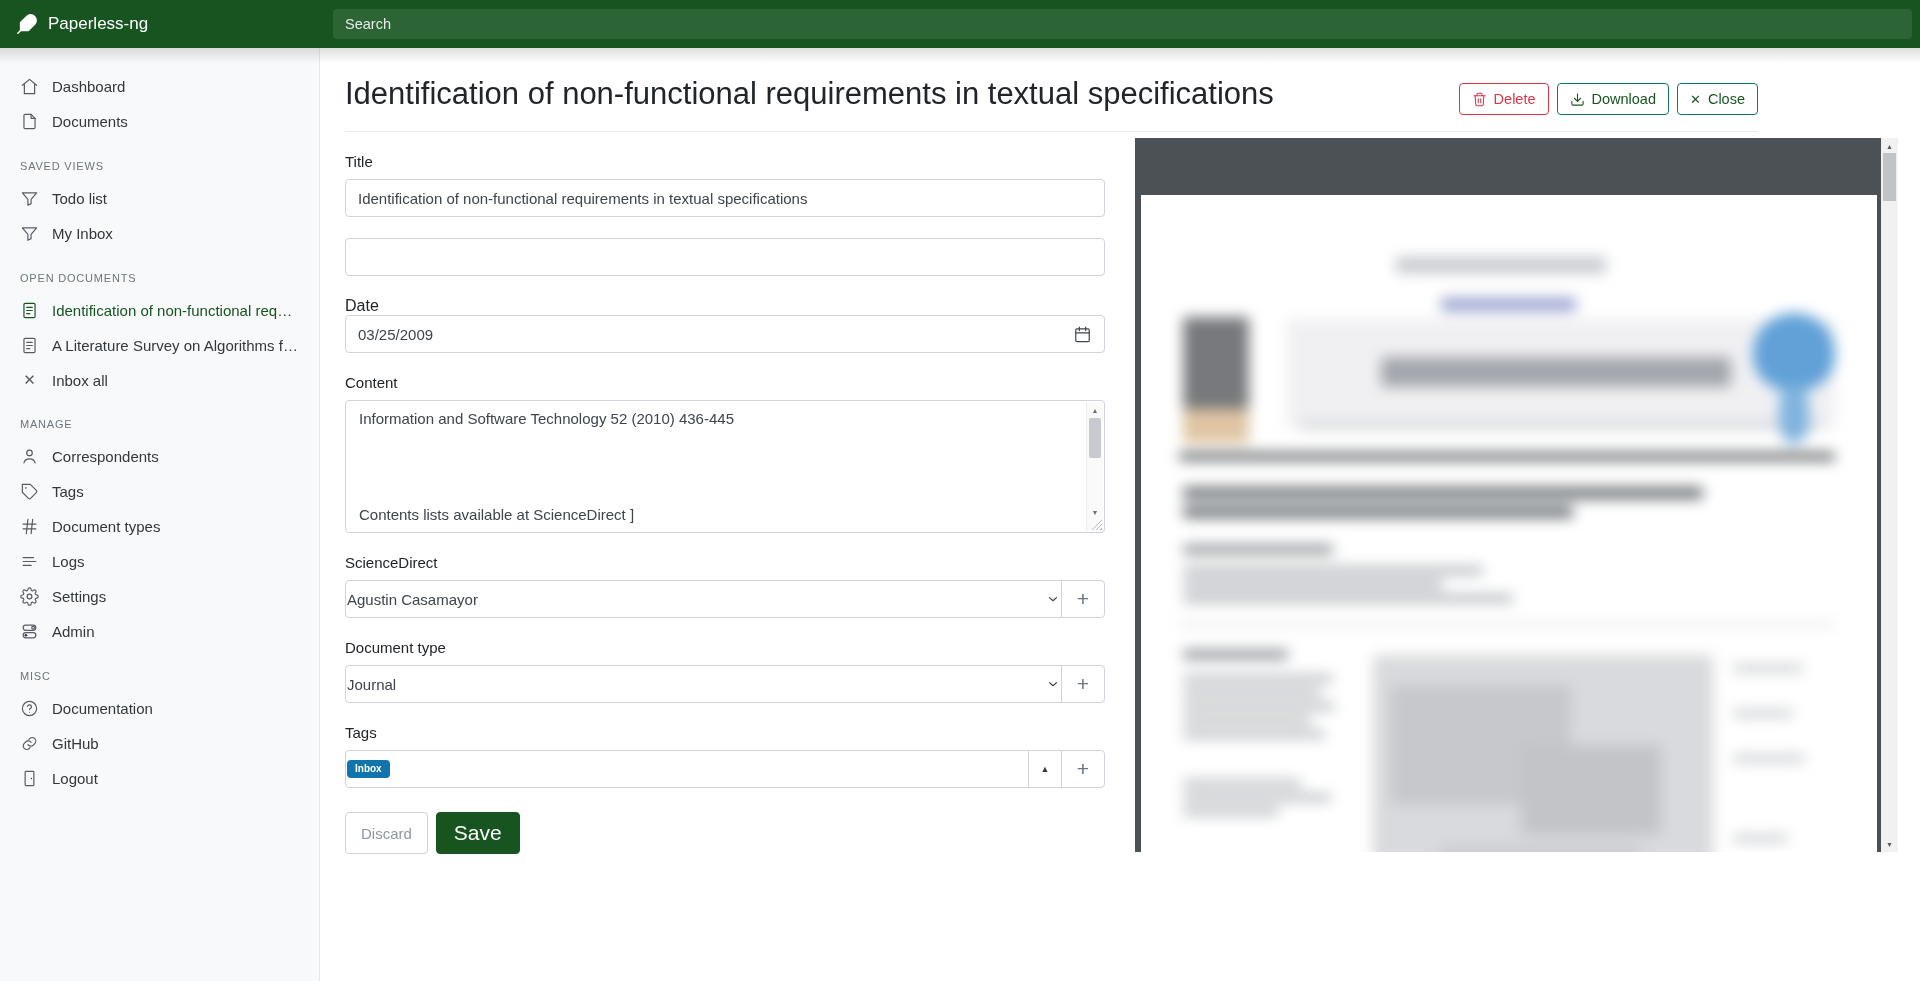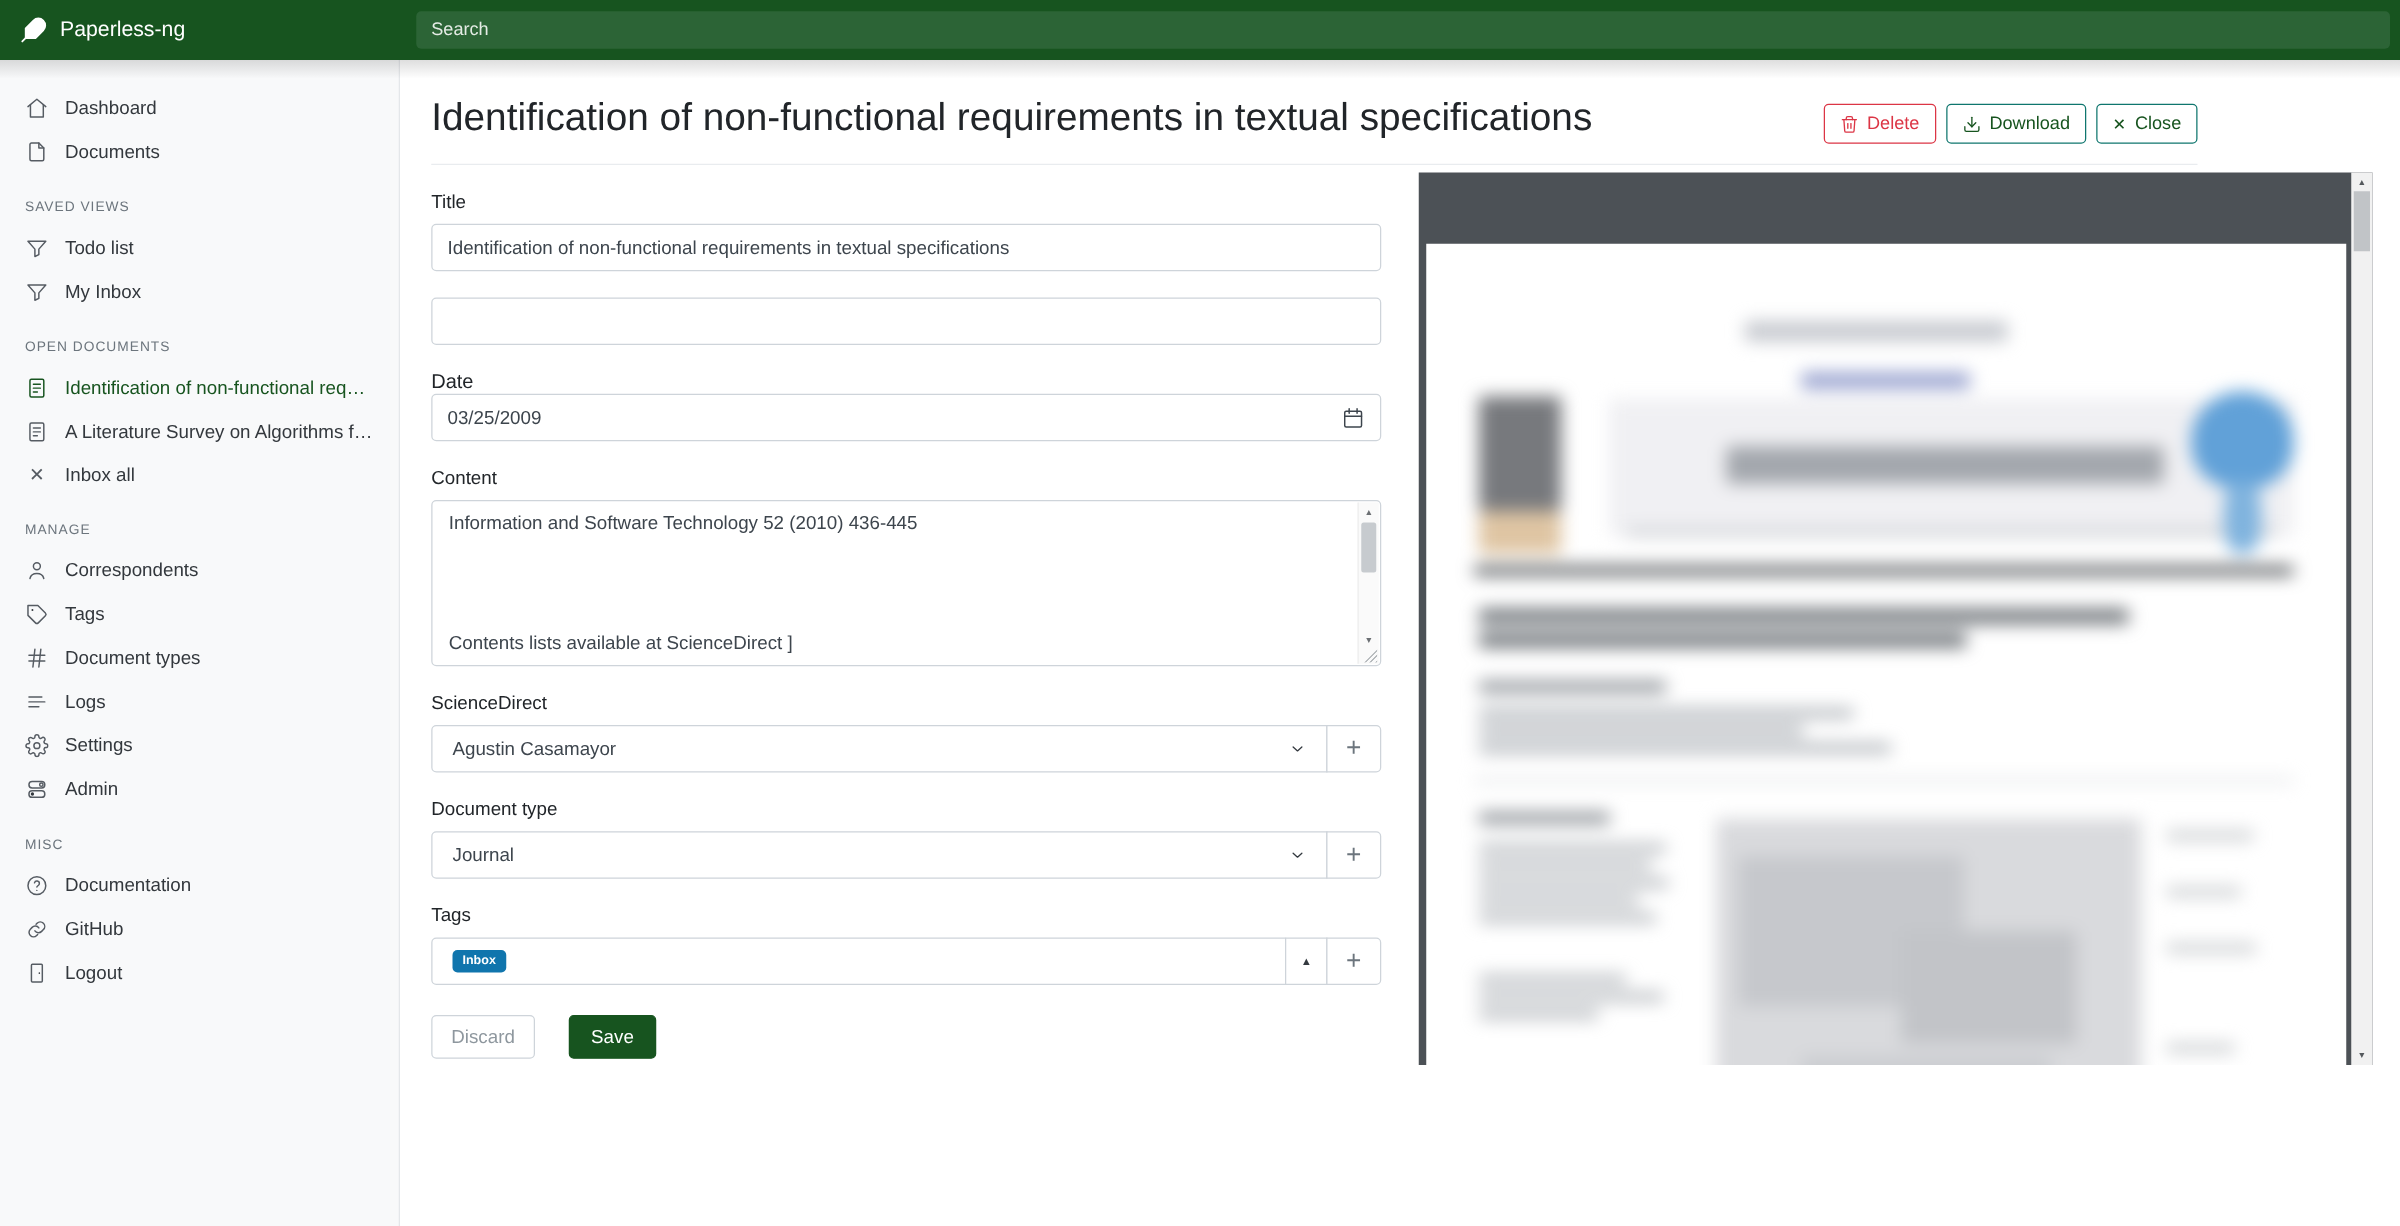--- a/index.html
+++ b/index.html
@@ -77,37 +77,37 @@
   .cs-arrow { position:absolute; left:0; width:16px; height:14px; display:flex;
     align-items:center; justify-content:center; font-size:7px; color:#6b6f73; cursor:pointer; }
   .cs-thumb { position:absolute; top:16px; left:2px; width:12px; height:40px;
     background:#c7cbcf; border-radius:2px; cursor:pointer; }
   .grip { position:absolute; right:2px; bottom:2px; width:11px; height:11px;
     background:repeating-linear-gradient(135deg, transparent 0 2px, #b6babd 2px 3px);
     clip-path:polygon(100% 0, 100% 100%, 0 100%); cursor:nwse-resize; }
 
   .input-group { display:flex; }
   .select-box { flex:1; display:flex; align-items:center; height:38px;
-    border:1px solid #ced4da; border-radius:4px 0 0 4px; padding:0 16px;
+    border:1px solid #ced4da; border-radius:4px 0 0 4px; padding:0 1px;
     font-size:15px; color:#3d454d; background:#fff; cursor:pointer;text-align:right; }
   .select-box .chev { margin-left:auto; }
   .select-box .chev svg { width:14px; height:14px; fill:none; stroke:#343a40; stroke-width:1.8;
     stroke-linecap:round; stroke-linejoin:round; }
   .addon-btn { width:44px; height:38px; border:1px solid #ced4da; margin-left:-1px;
     border-radius:0 4px 4px 0; display:flex; align-items:center; justify-content:center;
     color:#6c757d; font-size:21px; background:#fff; cursor:pointer; }
   .addon-btn.mid { width:34px; border-radius:0; font-size:9px; color:#343a40; }
 
   .tag-badge { background:#1075ad; color:#fff; font-size:10px; font-weight:bold;
     padding:4px 8px; border-radius:4px; line-height:1; }
 
-  .form-actions { display:flex; gap:27px; margin-top:24px; }
+  .form-actions { display:flex; gap:8px; margin-top:24px; }
   .btn-discard { border:1px solid #ced4da; color:#8e979e; font-size:15px;
     padding:8px 15px; border-radius:4px; background:#fff; cursor:pointer; }
-  .btn-save { background:#17541f; border:1px solid #17541f; color:#fff; font-size:15px;
+  .btn-save { background:#17541f; border:1px solid #17541f; color:#fff; font-size:21px;
     padding:8px 17px; border-radius:4px; cursor:pointer; }
 
   
   .preview { position:absolute; left:1135px; top:138px; width:763px; height:714px;
     background:#4c5156; z-index:5; }
   .pv-track { position:absolute; top:0; right:0; width:17px; height:714px; background:#f1f1f1; }
   .pv-arrow { position:absolute; left:0; width:17px; height:14px; display:flex;
     align-items:center; justify-content:center; font-size:7px; color:#55595d; cursor:pointer; }
   .pv-thumb { position:absolute; top:15px; left:2px; width:13px; height:48px;
     background:#c1c4c7; cursor:pointer; }

